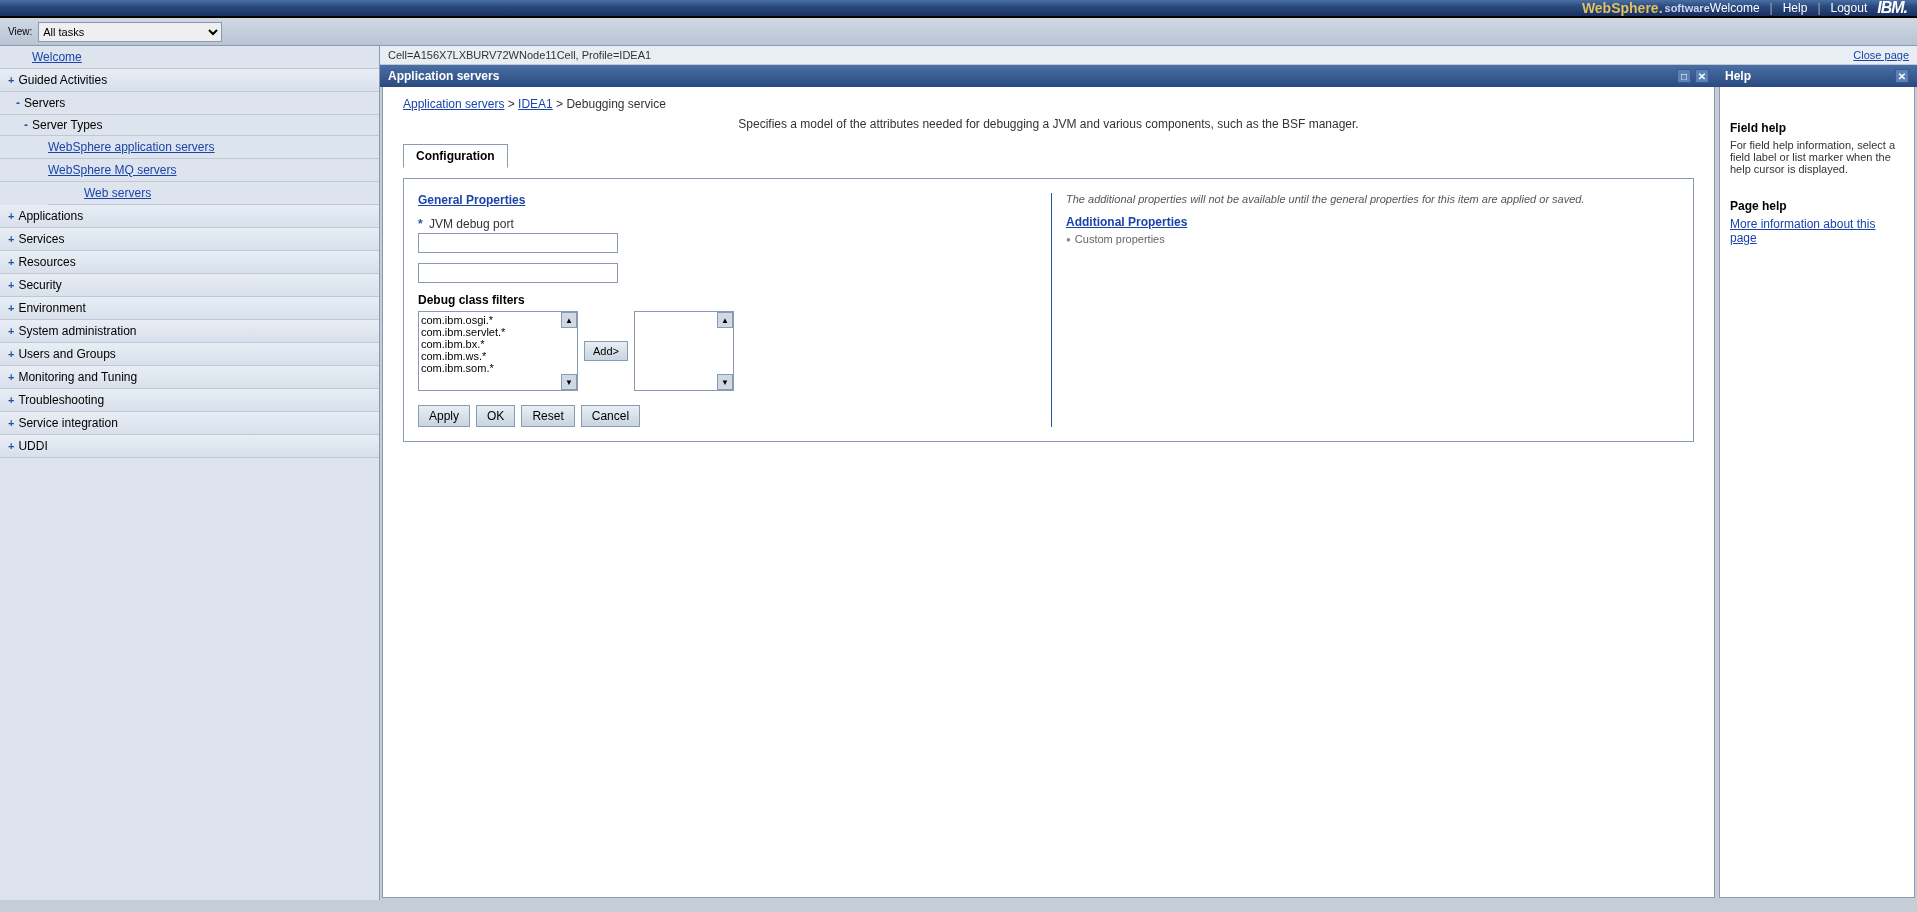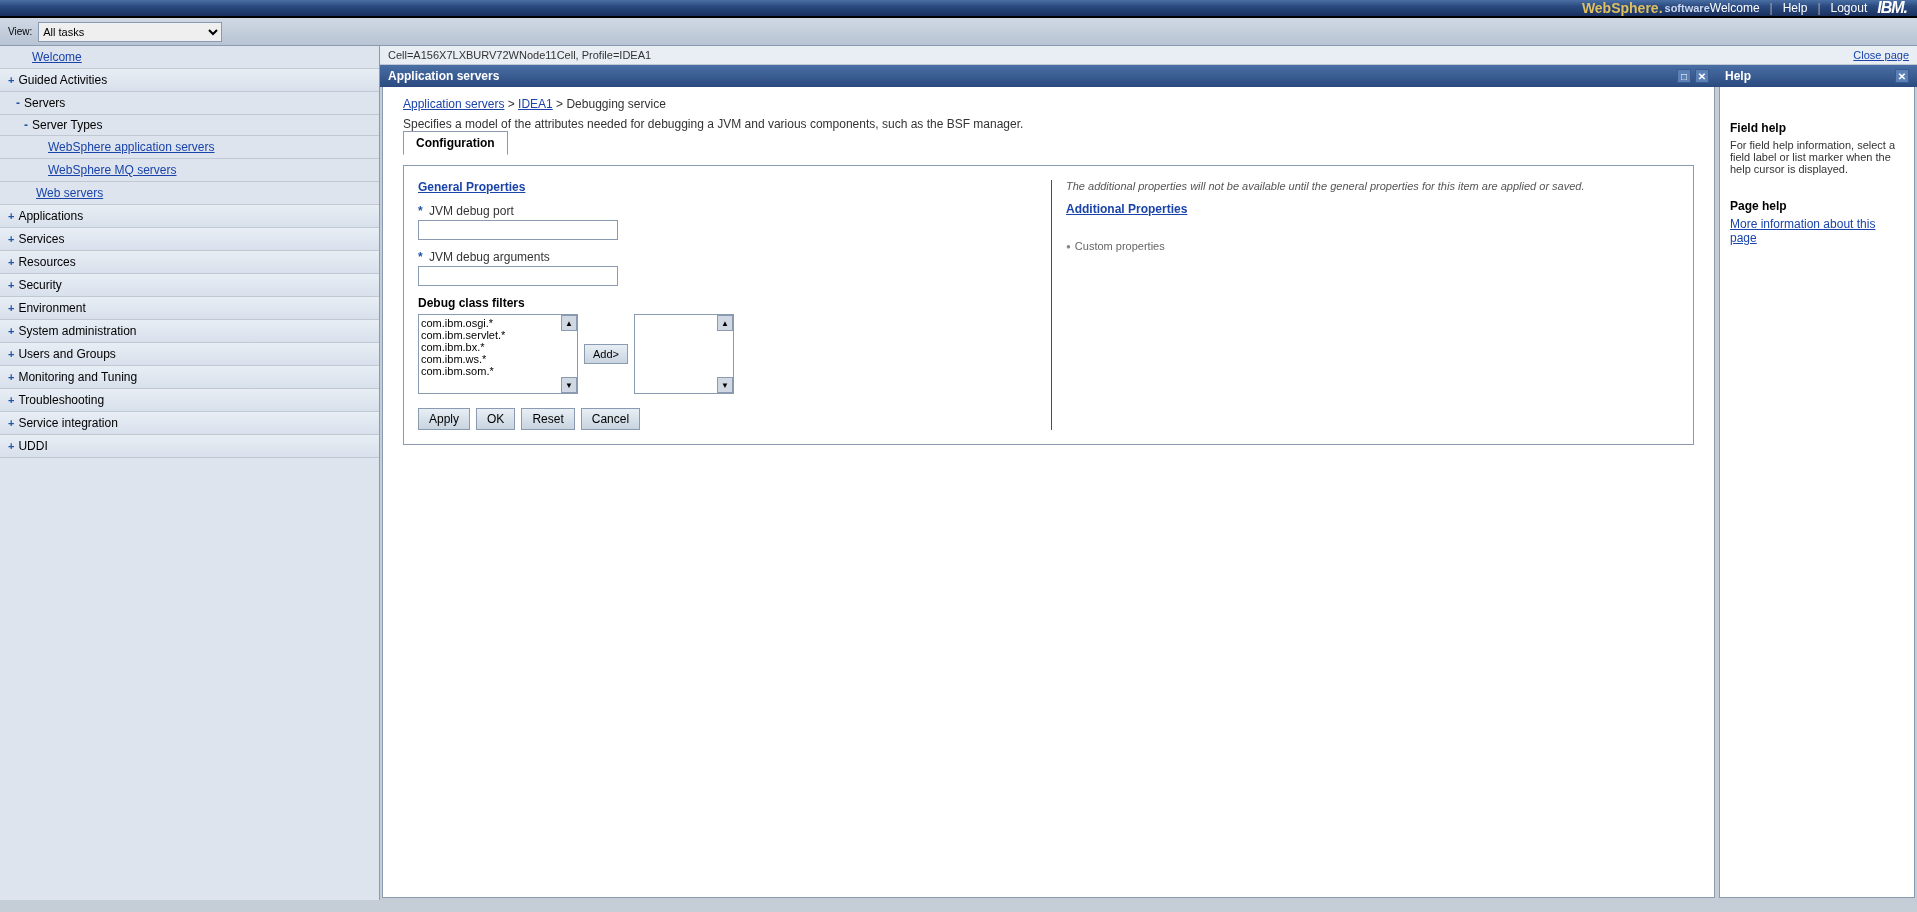--- a/index.html
+++ b/index.html
@@ -206,21 +206,22 @@
       font-size: 12px;
       margin-bottom: 6px;
     }
     #breadcrumb a { color: #1a44aa; text-decoration: underline; cursor: pointer; }
     #breadcrumb span { color: #333; }
 
     
     #description {
       font-size: 12px;
       color: #333;
-      margin-bottom: 0;
+      margin-bottom: 13px;
+      text-align: center;
     }
 
     
     #tabs {
       display: flex;
       margin-bottom: 10px;
     }
     .tab {
       padding: 4px 12px;
       border: 1px solid #8a9ab0;
@@ -359,21 +360,21 @@
       font-size: 11px;
       color: #555;
       margin-bottom: 10px;
       font-style: italic;
     }
     .additional-props-title {
       color: #1a44aa;
       font-size: 12px;
       font-weight: bold;
       text-decoration: underline;
-      margin-bottom: 24px;
+      margin-bottom: 4px;
     }
     .custom-props-item {
       display: flex;
       align-items: center;
       gap: 4px;
       font-size: 11px;
       color: #666;
     }
     .bullet { font-size: 8px; color: #888; }
 
@@ -462,21 +463,21 @@
     <div class="nav-subsection">
       <span class="minus">-</span>
       <span>Server Types</span>
     </div>
     <div class="nav-item link-item" style="padding-left:48px;">
       <span>WebSphere application servers</span>
     </div>
     <div class="nav-item link-item" style="padding-left:48px;">
       <span>WebSphere MQ servers</span>
     </div>
-    <div class="nav-item link-item" style="padding-left:36px;">
+    <div class="nav-item link-item" style="padding-left:36px;margin-left:48px;">
       <span>Web servers</span>
     </div>
     <div class="nav-item top-level">
       <span class="plus">+</span>
       <span>Applications</span>
     </div>
     <div class="nav-item top-level">
       <span class="plus">+</span>
       <span>Services</span>
     </div>
@@ -562,24 +563,20 @@
 
                 <div class="field-row">
                   <div class="field-label">
                     <span class="required-marker">*</span>
                     <span>JVM debug port</span>
                   </div>
                   <input type="text" class="field-input" style="">
                 </div>
 
                 <div class="field-row">
-                  <div class="field-label">
-                    <span class="required-marker">*</span>
-                    <span>JVM debug arguments</span>
-                  </div>
                   <input type="text" class="field-input" style="">
                 </div>
 
                 <div class="field-row">
                   <div class="debug-filters-label">Debug class filters</div>
                   <div id="debug-filters-area">
                     <div class="filter-list-container">
                       <div style="width:calc(100% - 16px);height:100%;overflow:hidden;font-size:11px;padding:2px;">
                         <div>com.ibm.osgi.*</div>
                         <div>com.ibm.servlet.*</div>

